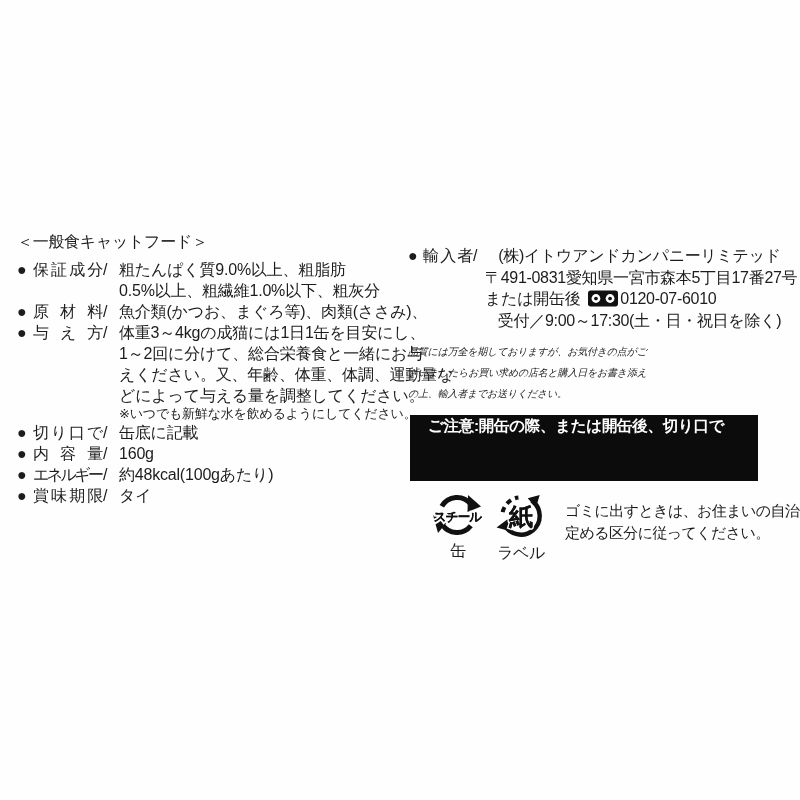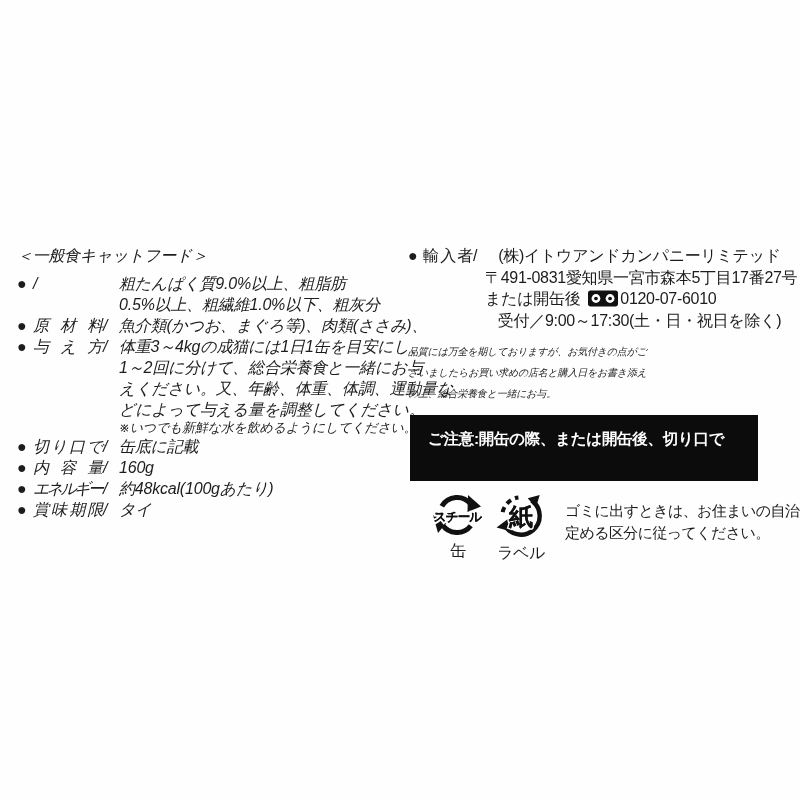--- a/index.html
+++ b/index.html
@@ -5,21 +5,21 @@
   html,body{margin:0;padding:0;}
   body{
     width:800px;height:800px;background:#ffffff;
     font-family:"Liberation Sans","DejaVu Sans",sans-serif;
     color:#1c1c1c;position:relative;overflow:hidden;
     -webkit-font-smoothing:antialiased;
   }
   .page{position:absolute;inset:0;background:#fefefe;}
 
   
-  .left-col{position:absolute;left:17px;top:246px;width:396px;font-style:italic;}
+  .left-col{position:absolute;left:17px;top:232px;width:396px;}
   .header-line{font-size:16px;line-height:20px;letter-spacing:-0.3px;white-space:nowrap;}
   .spec-rows{margin-top:7px;}
   .row{display:flex;font-size:16px;line-height:21px;letter-spacing:-0.2px;}
   .lbl{flex:0 0 102px;display:flex;white-space:nowrap;}
   .bullet{width:16px;}
   .lbl-text{width:70px;text-align:justify;text-align-last:justify;text-justify:inter-character;overflow:visible;}
   .lbl-text.tight{letter-spacing:-2.6px;text-align-last:left;}
   .slash{width:16px;}
   .content{flex:1;min-width:0;}
   .content div{white-space:nowrap;}
@@ -35,21 +35,21 @@
   .imp-content{flex:1;min-width:0;margin-left:-2px;text-align:center;}
   .imp-content div{white-space:nowrap;}
   .phone-line{display:flex;align-items:center;}
   .fd-icon{display:inline-block;margin:0 2px 0 8px;vertical-align:-3px;}
   .quality{font-size:10px;line-height:21px;letter-spacing:-0.2px;margin-top:10px;font-style:italic;}
   .quality div{white-space:nowrap;}
 
   .caution-box{
     margin-top:11px;margin-left:2px;width:348px;height:66px;
     background:#0c0c0c;color:#ffffff;box-sizing:border-box;
-    padding-top:13px;font-size:15.5px;font-weight:bold;line-height:21px;
+    font-size:15.5px;font-weight:bold;line-height:21px;
     letter-spacing:-0.3px;
   }
   .caution-box .cl1{padding-left:18px;white-space:nowrap;}
   .caution-box .cl2{padding-left:40px;white-space:nowrap;}
 
   .recycle-row{display:flex;margin-top:11px;}
   .mark{display:flex;flex-direction:column;align-items:center;margin-left:20px;}
   .mark-steel{width:60px;}
   .mark-paper{width:56px;margin-left:5px;}
   .mark-label{font-size:16px;line-height:18px;margin-top:4px;letter-spacing:-0.5px;}
@@ -63,20 +63,21 @@
 <div class="page">
 
   <div class="left-col">
     <div class="header-line">＜一般食キャットフード＞</div>
 
     <div class="spec-rows">
 
       <div class="row">
         <div class="lbl">
           <span class="bullet">●</span>
+          <span class="lbl-text">保証成分</span>
           <span class="slash">/</span>
         </div>
         <div class="content">
           <div>粗たんぱく質9.0%以上、粗脂肪</div>
           <div>0.5%以上、粗繊維1.0%以下、粗灰分</div>
         </div>
       </div>
 
       <div class="row">
         <div class="lbl">
@@ -173,21 +174,21 @@
           </svg>
           <span>0120-07-6010</span>
         </div>
         <div>受付／9:00～17:30(土・日・祝日を除く)</div>
       </div>
     </div>
 
     <div class="quality">
       <div>品質には万全を期しておりますが、お気付きの点がご</div>
       <div>ざいましたらお買い求めの店名と購入日をお書き添え</div>
-      <div>の上、総合栄養食と一緒にお与。</div>
+      <div>の上、輸入者までお送りください。</div>
     </div>
 
     <div class="caution-box">
       <div class="cl1">ご注意:開缶の際、または開缶後、切り口で</div>
     </div>
 
     <div class="recycle-row">
 
       <div class="mark mark-steel">
         <svg width="60" height="46" viewBox="0 0 60 46">

